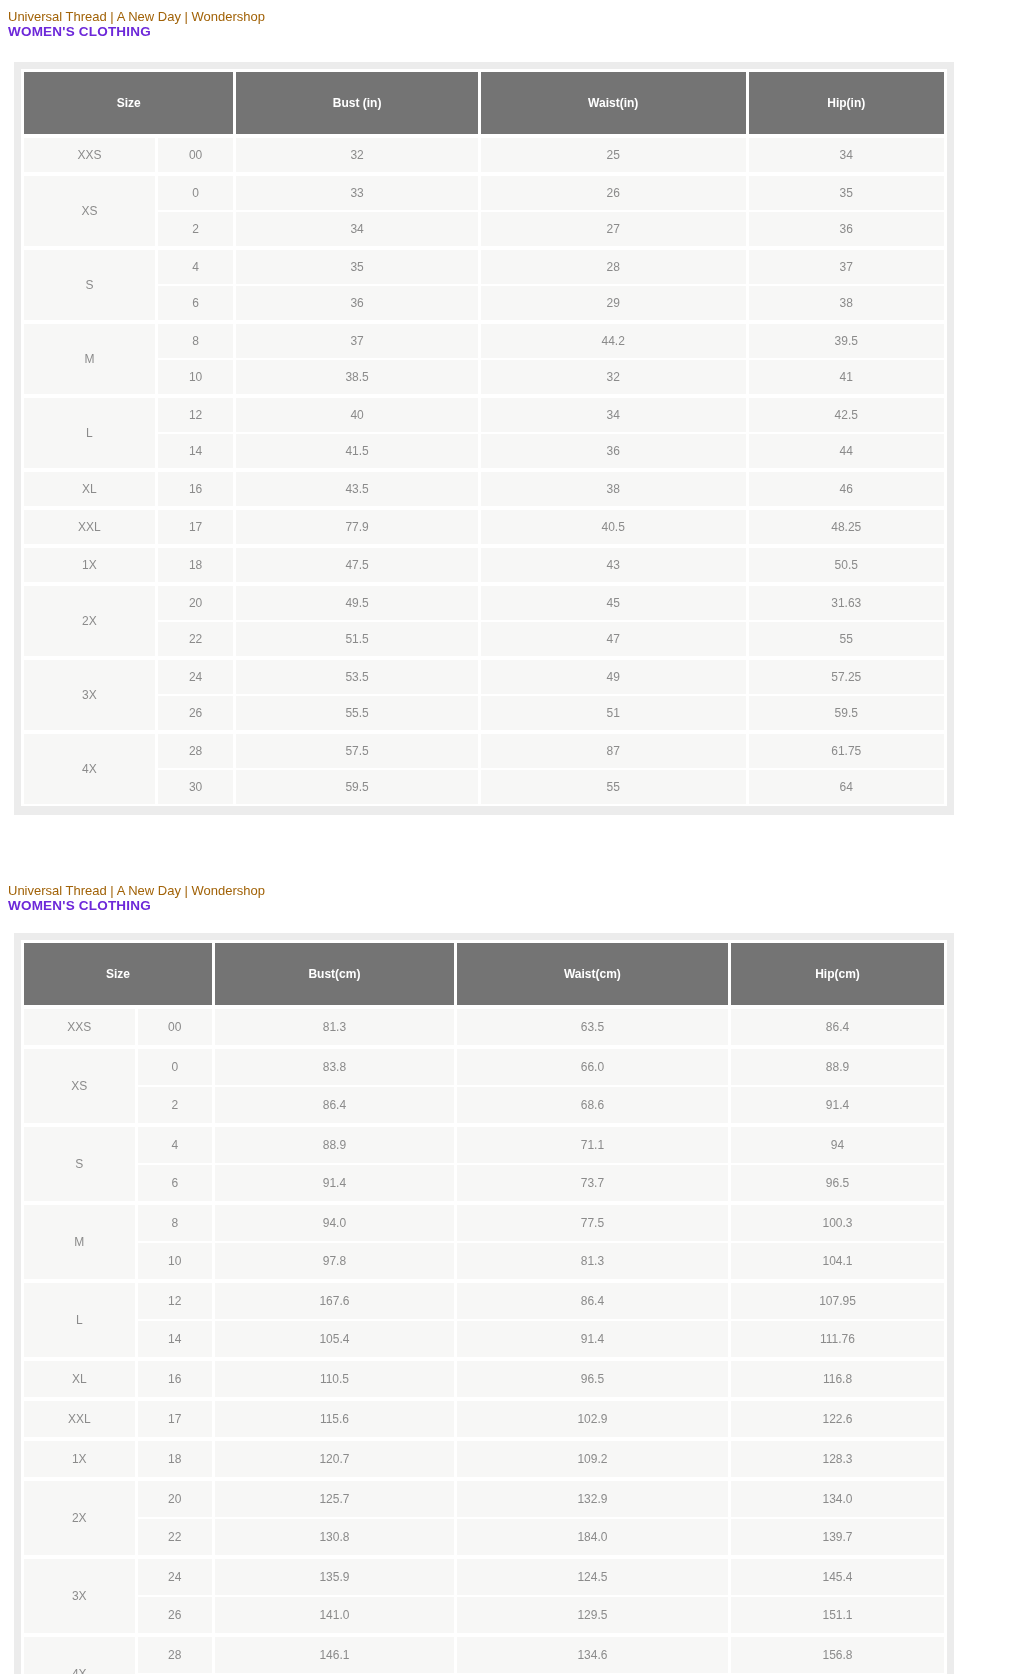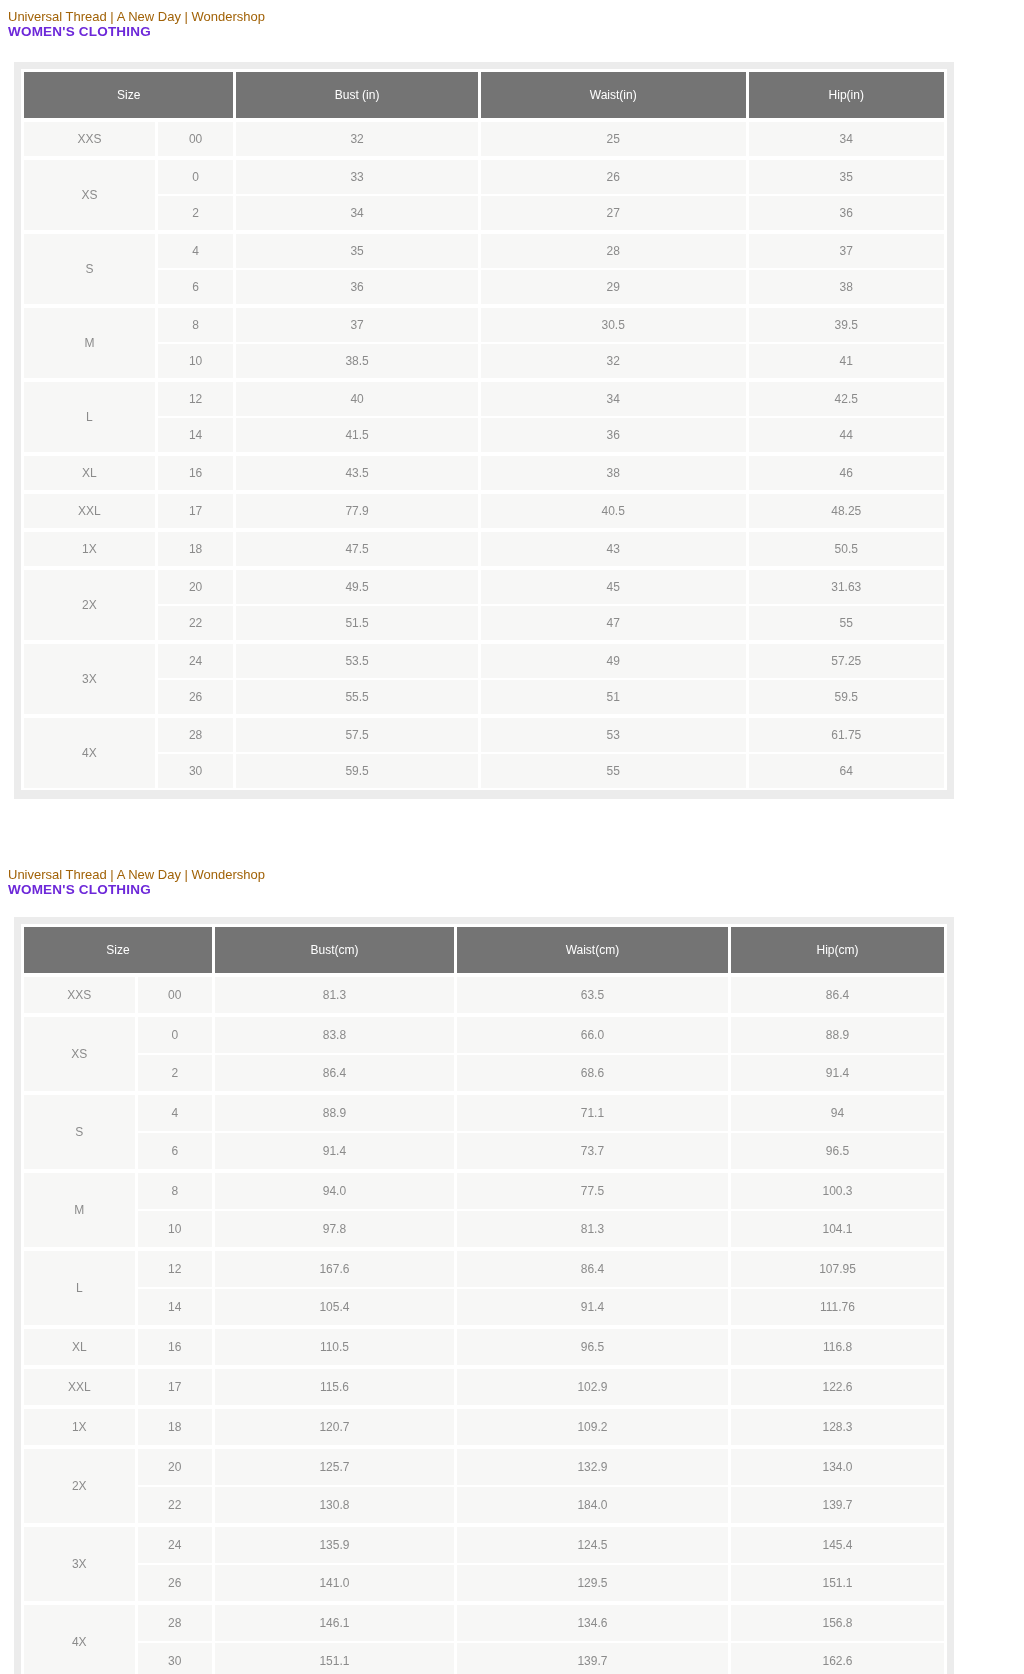--- a/index.html
+++ b/index.html
@@ -10,22 +10,22 @@
   .heading { margin-left: 8px; }
   .section-1 .heading { padding-top: 9px; }
   .brand-line { font-size: 13px; color: #a16207; line-height: 15px; }
   .category-title { font-size: 13.5px; font-weight: bold; color: #6d28d9; line-height: 16px; letter-spacing: .2px; }
 
   .panel { width: 940px; margin-left: 14px; margin-top: 22px;
            background: #ececec; padding: 7px 7px 9px; box-sizing: border-box; }
   .section-2 .panel { margin-top: 19px; }
 
   table.size-table { width: 100%; border-collapse: collapse; table-layout: fixed; }
-  .size-table th { background: #747474; color: #ffffff; font-size: 12px; font-weight: normal;
-                   height: 30px; padding: 8px; text-align: center;
+  .size-table th { background: #747474; color: #ffffff; font-size: 12px; font-weight: bold;
+                   height: 30px; padding: 16px; text-align: center;
                    border: 3px solid #ffffff; border-bottom: 4px solid #ffffff; margin-top: 36px; }
   .size-table td { background: #f7f7f6; color: #8b8b8b; font-size: 12px; text-align: center;
                    vertical-align: middle; height: 34px; padding: 0;
                    border-left: 3px solid #ffffff; border-right: 3px solid #ffffff;
                    border-top: 2px solid #ffffff; border-bottom: 2px solid #ffffff; }
   .size-table tr.group-start td { border-top: 4px solid #ffffff; }
   .t-cm td { height: 36px; }
 
   .t-in .c1 { width: 14.5%; } .t-in .c2 { width: 8.5%; } .t-in .c3 { width: 26.5%; }
   .t-in .c4 { width: 29%; }   .t-in .c5 { width: 21.5%; }
@@ -88,21 +88,21 @@
           <tr>
             <td>6</td>
             <td>36</td>
             <td>29</td>
             <td>38</td>
           </tr>
           <tr class="group-start">
             <td rowspan="2">M</td>
             <td>8</td>
             <td>37</td>
-            <td>30.5</td>
+            <td>44.2</td>
             <td>39.5</td>
           </tr>
           <tr>
             <td>10</td>
             <td>38.5</td>
             <td>32</td>
             <td>41</td>
           </tr>
           <tr class="group-start">
             <td rowspan="2">L</td>
@@ -161,21 +161,21 @@
           <tr>
             <td>26</td>
             <td>55.5</td>
             <td>51</td>
             <td>59.5</td>
           </tr>
           <tr class="group-start">
             <td rowspan="2">4X</td>
             <td>28</td>
             <td>57.5</td>
-            <td>53</td>
+            <td>87</td>
             <td>61.75</td>
           </tr>
           <tr>
             <td>30</td>
             <td>59.5</td>
             <td>55</td>
             <td>64</td>
           </tr>
         </tbody>
     </table>

